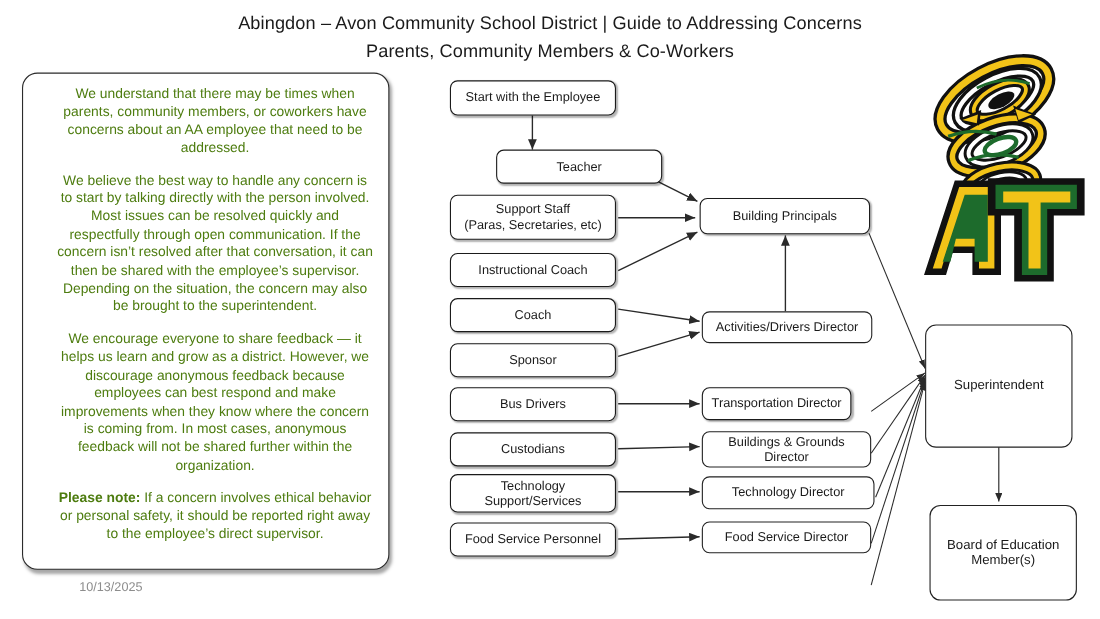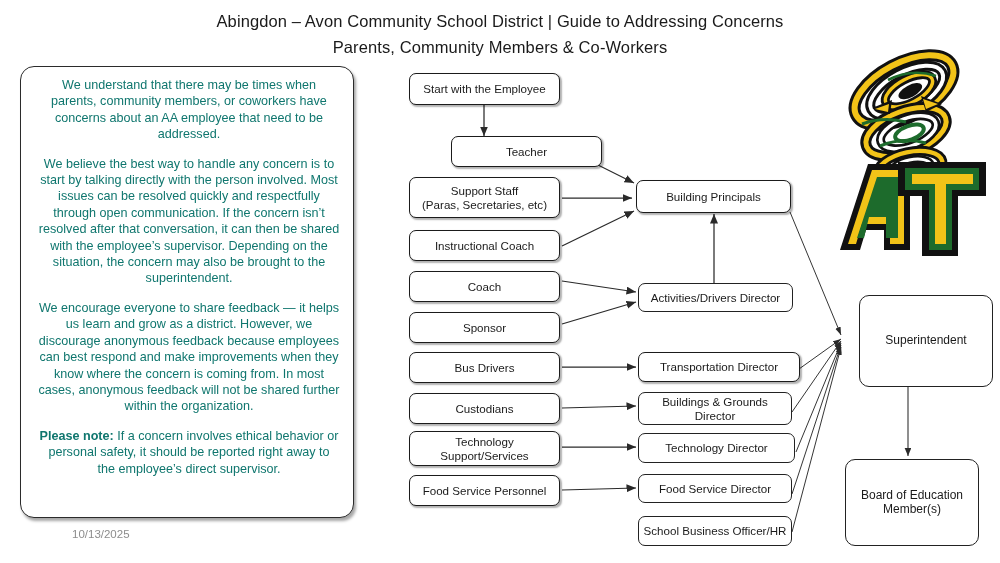--- a/index.html
+++ b/index.html
@@ -15,21 +15,21 @@
   .title-line{font-size:16.5px;line-height:26px;color:#1a1a1a;letter-spacing:.1px;}
 
   
   .narrative{
     position:absolute;left:20px;top:66px;width:334px;height:452px;
     border:1.6px solid #2b2b2b;border-radius:14px;background:#fff;
     box-shadow:2px 3px 3px rgba(0,0,0,.35);
     box-sizing:border-box;padding:10px 13px 8px 13px;
   }
   .narrative p{
-    margin:0 0 13px 4px;text-align:center;font-size:12.6px;line-height:16.4px;color:#0f766e;
+    margin:0 0 13px 17px;text-align:center;font-size:12.6px;line-height:16.4px;color:#4d7c0f;
   }
   .narrative p:last-child{margin-bottom:0;}
   .narrative b{font-weight:bold;}
   .datestamp{
     position:absolute;left:72px;top:528px;font-size:11.5px;color:#8d8d8d;
   }
 
   
   .node{
     position:absolute;box-sizing:border-box;background:#fff;
@@ -144,38 +144,35 @@
   <div class="node" style="left:409px;top:475px;width:151px;height:31px;">
     <span class="lbl">Food Service Personnel</span>
   </div>
 
   <div class="node" style="left:636px;top:180px;width:155px;height:33px;">
     <span class="lbl">Building Principals</span>
   </div>
   <div class="node thin" style="left:638px;top:283px;width:155px;height:29px;">
     <span class="lbl">Activities/Drivers Director</span>
   </div>
-  <div class="node" style="left:638px;top:352px;width:162px;height:30px;">
+  <div class="node" style="left:638px;top:352px;width:136px;height:30px;">
     <span class="lbl">Transportation Director</span>
   </div>
   <div class="node thin" style="left:638px;top:392px;width:154px;height:33px;">
     <span class="lbl">Buildings &amp; Grounds
 Director</span>
   </div>
   <div class="node thin" style="left:638px;top:433px;width:157px;height:30px;">
     <span class="lbl">Technology Director</span>
   </div>
   <div class="node thin" style="left:638px;top:474px;width:154px;height:29px;">
     <span class="lbl">Food Service Director</span>
   </div>
-  <div class="node thin" style="left:638px;top:516px;width:154px;height:30px;">
-    <span class="lbl">School Business Officer/HR</span>
-  </div>
-
-  <div class="node thin big" style="left:859px;top:295px;width:134px;height:92px;">
+
+  <div class="node thin big" style="left:841px;top:295px;width:134px;height:112px;">
     <span class="lbl">Superintendent</span>
   </div>
   <div class="node thin big" style="left:845px;top:459px;width:134px;height:87px;">
     <span class="lbl">Board of Education
 Member(s)</span>
   </div>
 
   <svg class="logo" viewBox="0 0 168 250">
     <g>
 

